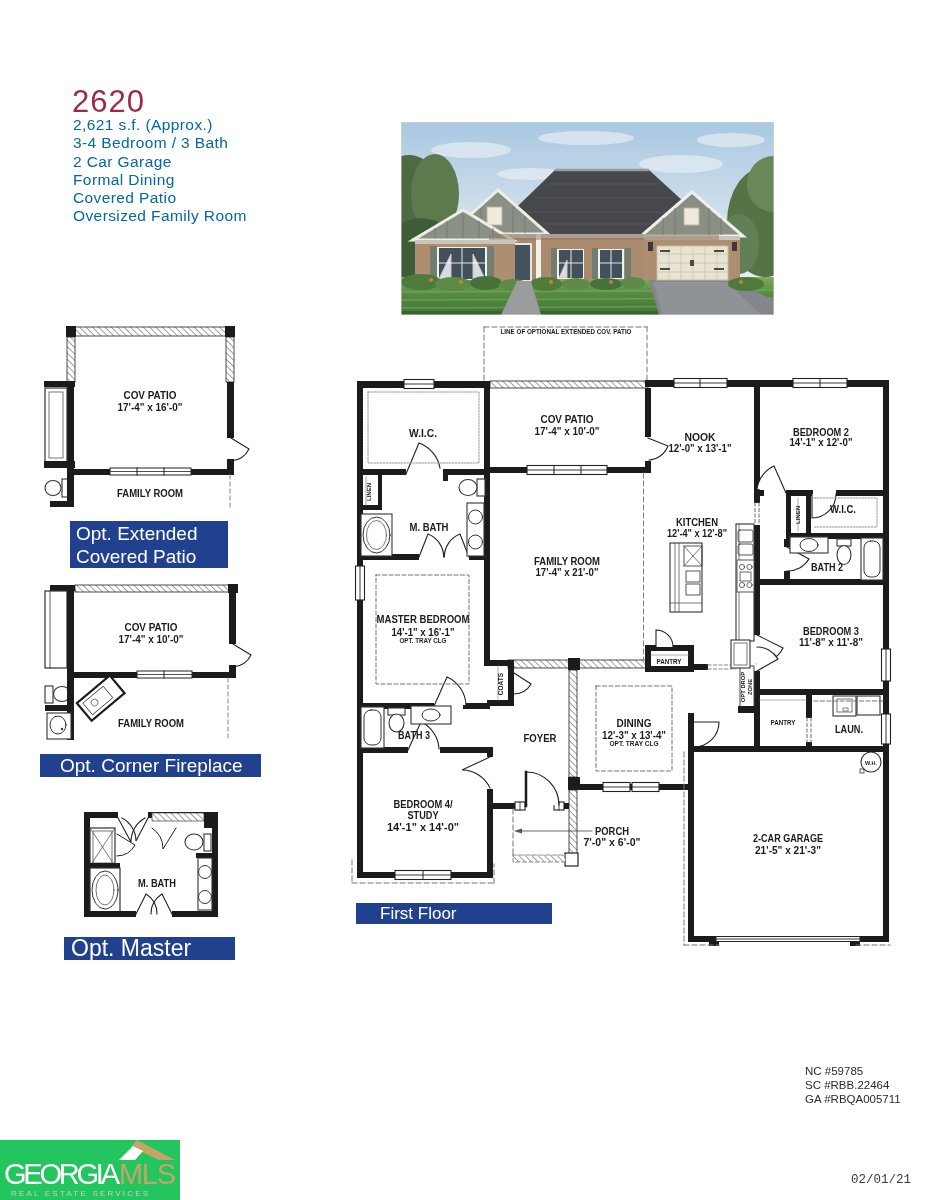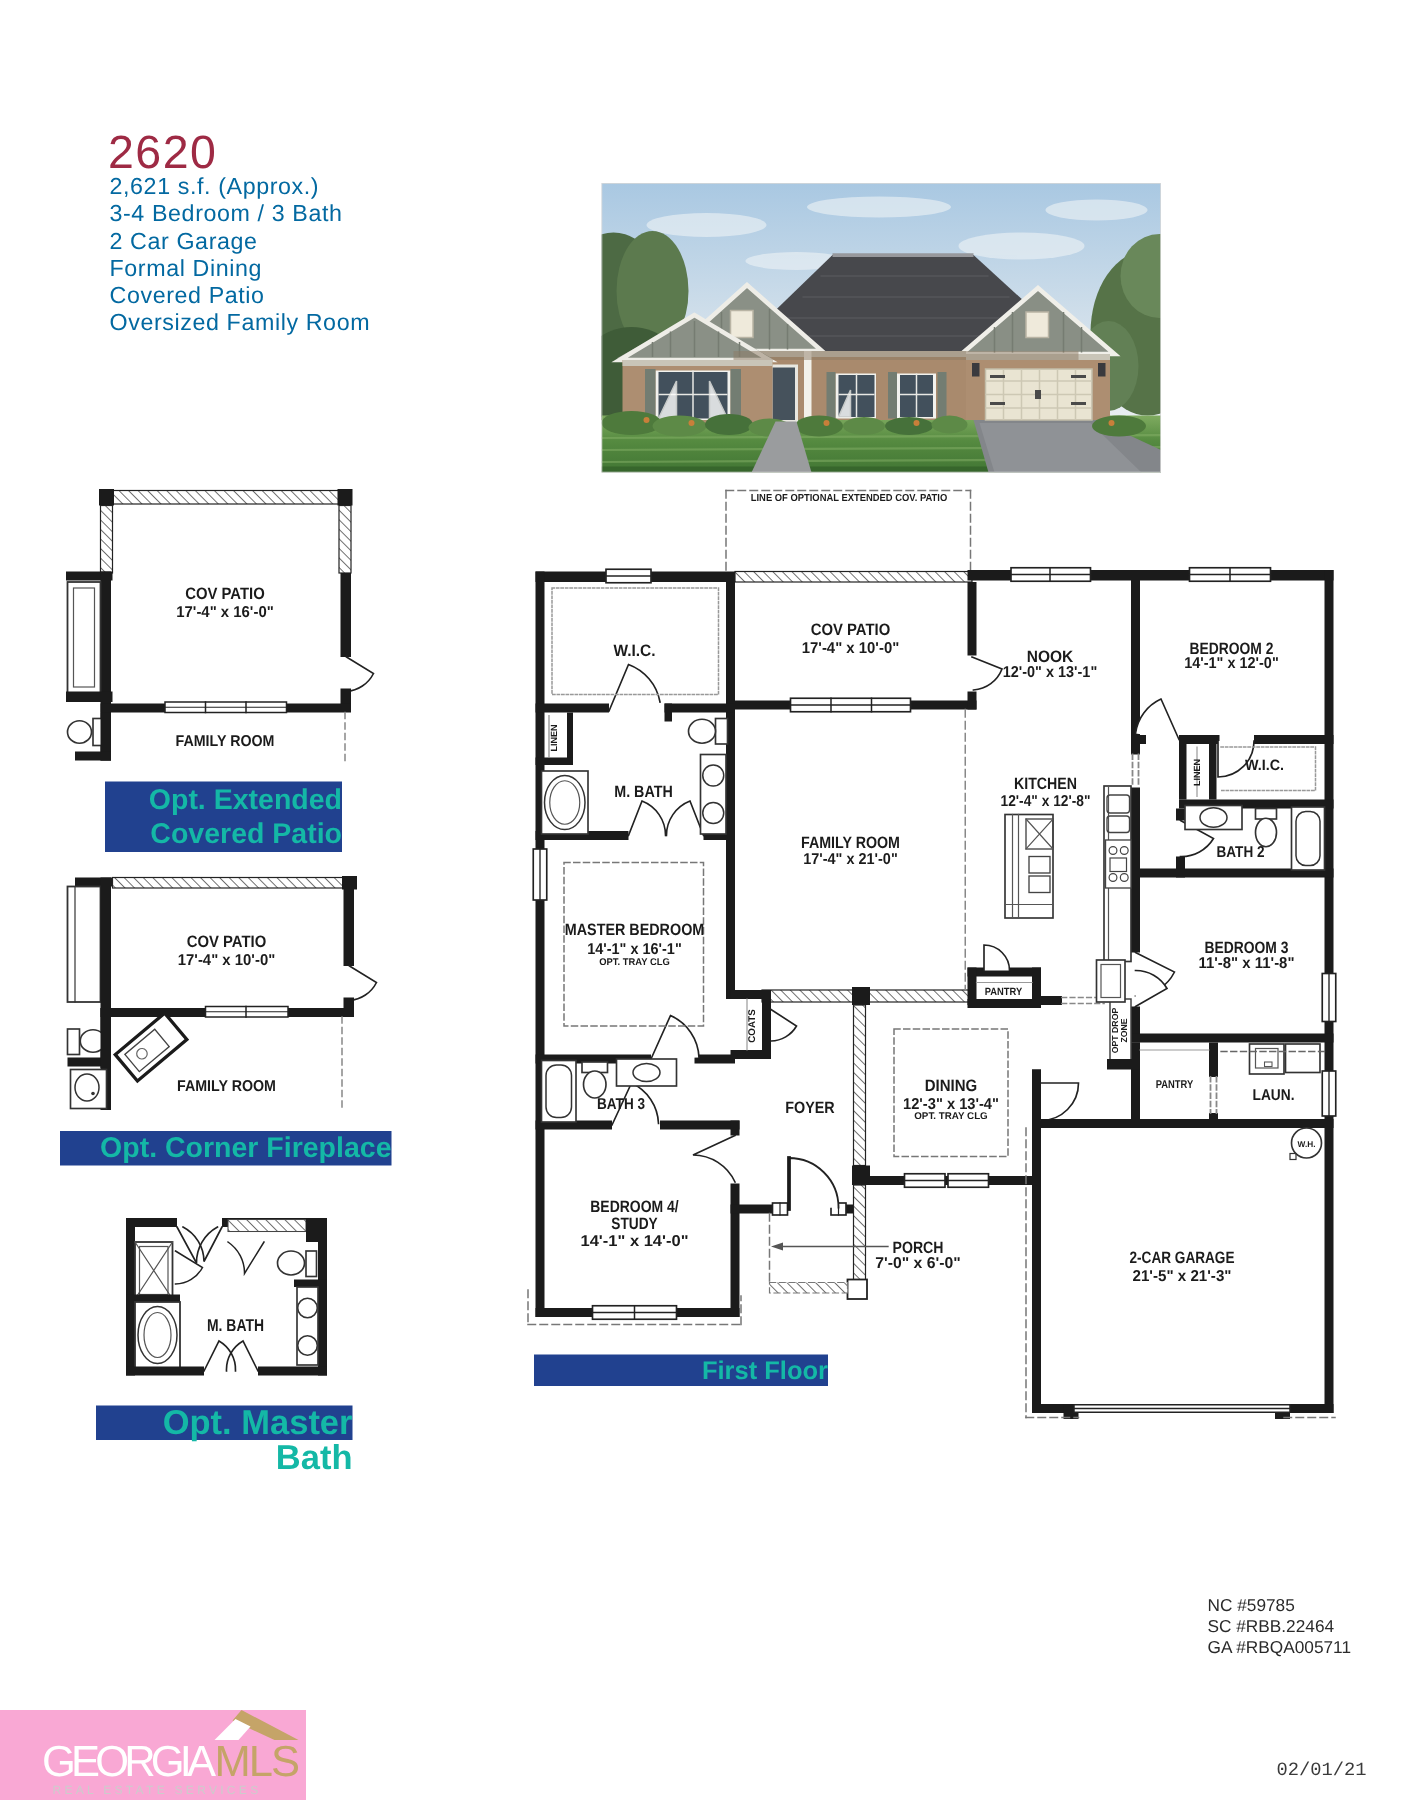--- a/index.html
+++ b/index.html
@@ -1,18 +1,18 @@
 <!DOCTYPE html>
 <html><head>
 <meta charset="utf-8">
 <style>
 html,body{margin:0;padding:0;}
 body{width:935px;height:1200px;background:#fff;font-family:"Liberation Sans",sans-serif;position:relative;overflow:hidden;}
 .abs{position:absolute;}
-.bluebox{position:absolute;background:#21418f;color:#14b8a6;font-weight:bold;text-align:right;}
+.bluebox{position:absolute;background:#21418f;color:#ffffff;font-weight:normal;}
 </style>
 </head>
 <body>
 
 <div class="abs" style="left:72px;top:84px;color:#9e2a44;font-size:31px;letter-spacing:1px;">2620</div>
 
 <div class="abs" style="left:73px;top:116px;color:#0369a1;font-size:15.5px;line-height:18.3px;letter-spacing:0.4px;">
 2,621 s.f. (Approx.)<br>
 3-4 Bedroom / 3 Bath<br>
 2 Car Garage<br>
@@ -817,21 +817,21 @@
 <div class="bluebox" style="left:40px;top:754px;width:221px;height:23px;font-size:19px;line-height:23px;padding-left:20px;box-sizing:border-box;">Opt. Corner Fireplace</div>
 
 <div class="bluebox" style="left:64px;top:937px;width:171px;height:23px;font-size:23px;line-height:23px;padding-left:7px;box-sizing:border-box;">Opt. Master Bath</div>
 
 <div class="bluebox" style="left:356px;top:903px;width:196px;height:21px;font-size:17px;line-height:21px;padding-left:24px;box-sizing:border-box;">First Floor</div>
 
 <div class="abs" style="left:805px;top:1064px;color:#2a2a2a;font-size:11.5px;line-height:14px;">NC #59785<br>SC #RBB.22464<br>GA #RBQA005711</div>
 
 <div class="abs" style="left:851px;top:1173px;color:#3a3a3a;font-size:12.5px;font-family:Liberation Mono, monospace;">02/01/21</div>
 
-<div class="abs" style="left:0px;top:1140px;width:180px;height:60px;background:#f9a8d4;padding-left:24px;">
+<div class="abs" style="left:0px;top:1140px;width:180px;height:60px;background:#22c55e;">
 <svg width="180" height="60" viewBox="0 0 180 60">
 
 <polygon points="137,0 175,20 159,20 131,7" fill="#c5a468"></polygon>
 <polygon points="133,6 119,20 135,20 143,11" fill="#ffffff"></polygon>
 
 <text x="4" y="44" font-family="Liberation Sans, sans-serif" font-size="29" fill="#ffffff" textLength="116">GEORGIA</text>
 <text x="119" y="44" font-family="Liberation Sans, sans-serif" font-size="29" fill="#c5a468" textLength="57">MLS</text>
 
 <text x="11" y="56" font-family="Liberation Sans, sans-serif" font-size="8" letter-spacing="2.2" fill="#cccccc">REAL ESTATE SERVICES</text>
 </svg>

